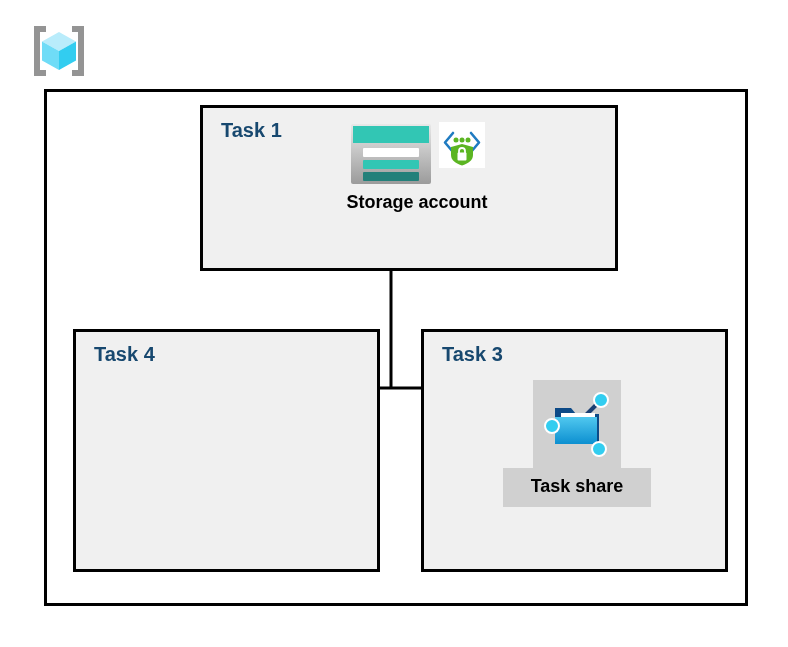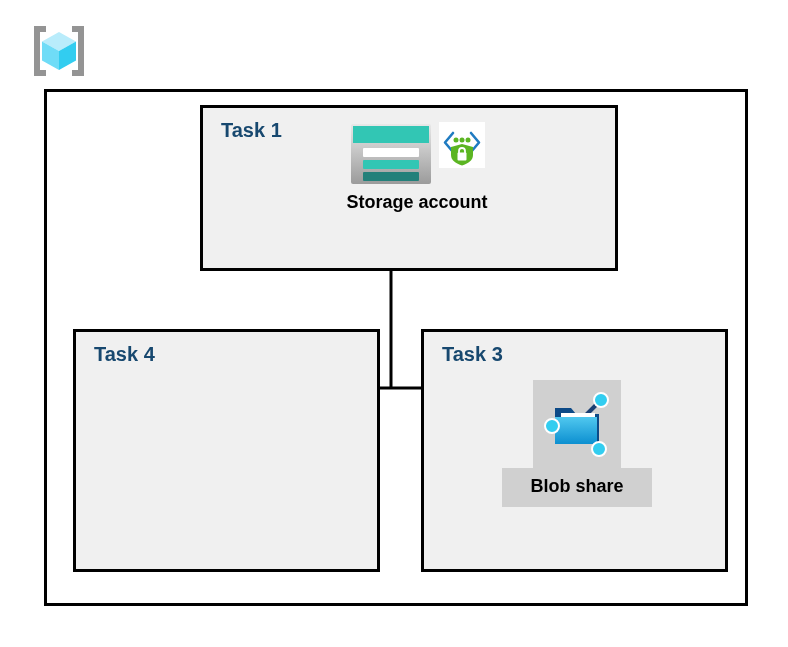--- a/index.html
+++ b/index.html
@@ -226,17 +226,17 @@
 
           <path d="M22 27 L56 27 L56 38 L22 40 Z" fill="#ffffff"></path>
 
           <path d="M16 31 L58 31 L58 58 L16 58 Z" fill="url(#fsFolder)"></path>
 
           <circle cx="62" cy="14" r="7" fill="#32cdf0" stroke="#ffffff" stroke-width="2"></circle>
           <circle cx="13" cy="40" r="7" fill="#32cdf0" stroke="#ffffff" stroke-width="2"></circle>
           <circle cx="60" cy="63" r="7" fill="#32cdf0" stroke="#ffffff" stroke-width="2"></circle>
         </svg>
       </span>
-      <span class="node-caption">Blob share</span>
+      <span class="node-caption">Task share</span>
     </div>
   </div>
 
 </div>
 
 </body></html>

